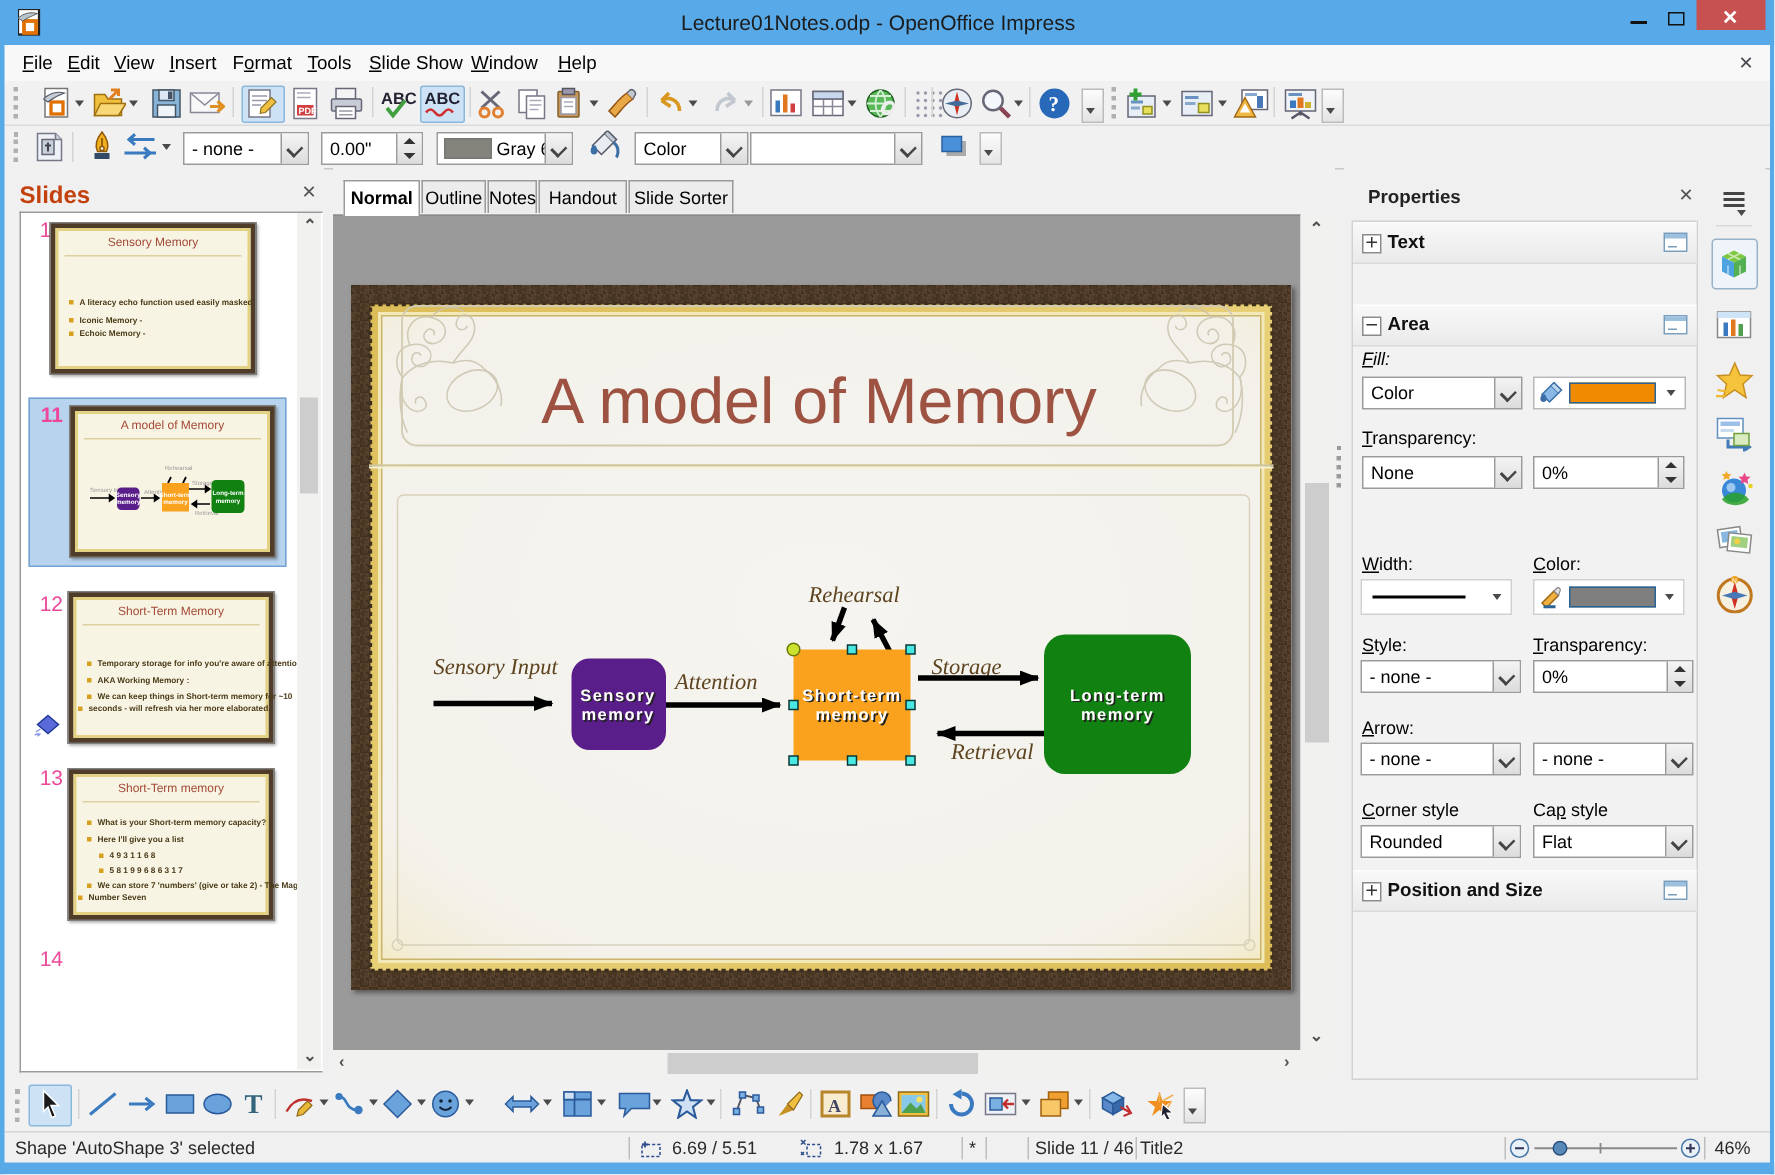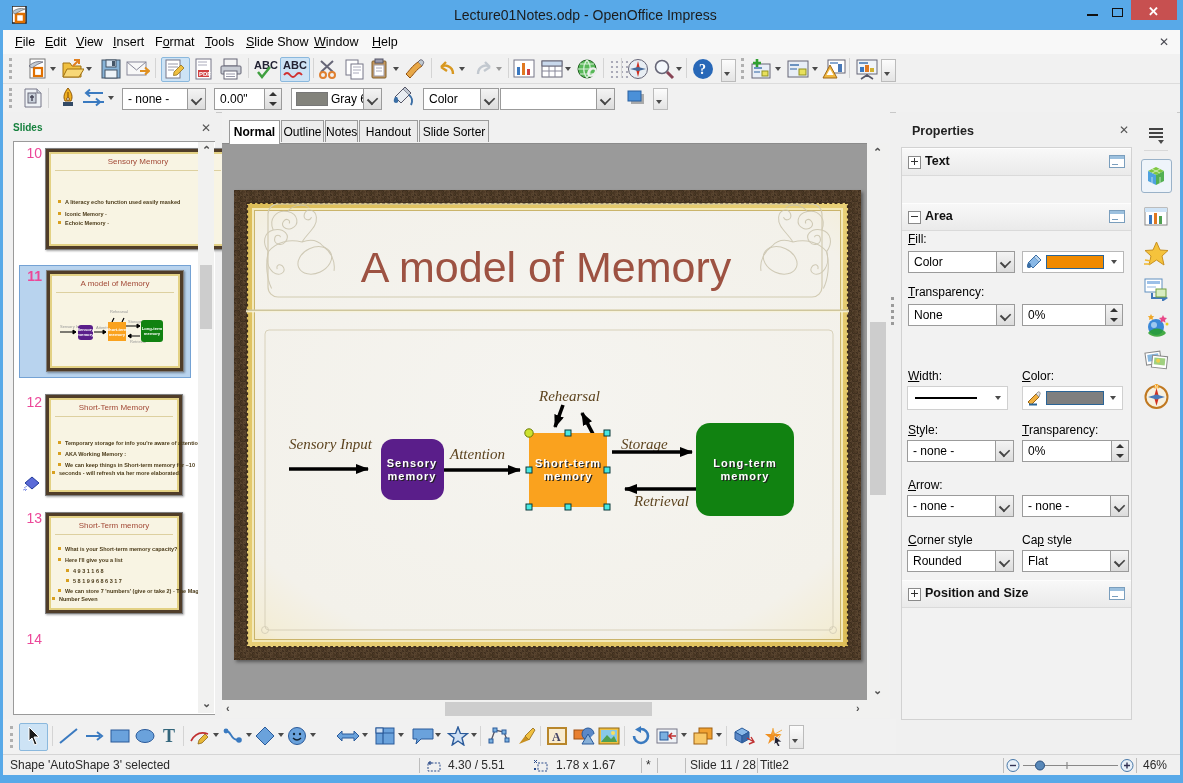--- a/index.html
+++ b/index.html
@@ -327,26 +327,26 @@
       </div>
     <svg class="i" style="left:622px;top:4px" width="22" height="20" viewBox="0 0 22 20">
         <rect x="6" y="6" width="13" height="10" fill="#aaa"></rect>
         <rect x="3" y="3" width="13" height="10" fill="#4a90d8" stroke="#2a60a0"></rect>
       </svg>
     <div class="abs" style="left:650px;top:4px;width:13px;height:20px;background:linear-gradient(#fcfcfc,#e4e4e4);border:1px solid #bbb;"></div>
     <div class="dd" style="left:653px;top:16px;"></div>
   </div>
 
   <div class="abs" id="slidespanel">
-    <div class="abs" style="left:10px;top:10px;font-size:10px;font-weight:bold;color:#15803d;">Slides</div>
+    <div class="abs" style="left:10px;top:10px;font-size:16px;font-weight:bold;color:#c2410c;">Slides</div>
     <div class="abs" style="left:198px;top:9px;font-size:12px;color:#555;">✕</div>
     <div id="slidelist">
 
       <div class="snum" style="top:3px;">10</div>
-      <div class="thumb" style="left:31px;top:6px;padding-left:48px;">
+      <div class="thumb" style="left:19px;top:6px;">
         <div class="in">
           <div class="ttl">Sensory Memory</div>
           <div class="dv"></div>
           <div class="bl" style="left:14px;top:45px;">A literacy echo function used easily masked</div>
           <div class="bl" style="left:14px;top:57px;">Iconic Memory -</div>
           <div class="bl" style="left:14px;top:66px;">Echoic Memory -</div>
         </div>
       </div>
 
       <div class="abs" style="left:5px;top:123px;width:170px;height:111px;background:#b8d3ee;border:1px solid #74a2d4;"></div>
@@ -564,21 +564,21 @@
       <div class="sech" style="top:0;">
           <span class="pm plus"></span>
           <span class="st">Text</span>
           <span class="lnch"></span>
         </div>
       <div class="sech" style="top:55px;">
           <span class="pm"></span>
           <span class="st">Area</span>
           <span class="lnch"></span>
         </div>
-      <div class="plabel" style="left:6px;top:84px;"><u>F</u>ill:</div>
+      <div class="plabel" style="left:6px;top:84px;font-style:italic;"><u>F</u>ill:</div>
       <div class="combo" style="left:6px;top:103px;width:105px;height:20px;">
           <span class="t">Color</span>
           <span class="vb"></span>
         </div>
       <div class="abs" style="left:120px;top:103px;width:100px;height:20px;background:#fff;border:1px solid #b8b8b8;">
         <svg class="abs" style="left:3px;top:2px;" width="17" height="17" viewBox="0 0 17 17">
             <path d="M2 9 L8 3 L13 8 L7 14 Z" fill="#89b8e6" stroke="#3a6ea5" stroke-width="1"></path>
             <path d="M8 3 L10 1 L15 6 L13 8" fill="#b8d4ee" stroke="#3a6ea5" stroke-width="1"></path>
             <path d="M2 9 C0 12 1 14 3 14 C5 14 6 12 4 9 Z" fill="#3a6ea5"></path>
           </svg>
@@ -823,27 +823,27 @@
         <path d="M14 8 L21 4 M12 2 L12 9 M20 8 L17 13" stroke="#f0b050" stroke-width="1"></path>
         <path d="M14 10 L21 16 L17 16 L19 20 L17 21 L15 17 L13 19 Z" fill="#223" stroke="#fff" stroke-width=".7"></path>
       </svg>
     <div class="abs" style="left:786px;top:6px;width:13px;height:22px;background:linear-gradient(#fcfcfc,#e4e4e4);border:1px solid #bbb;"></div>
     <div class="dd" style="left:789px;top:20px;"></div>
   </div>
 
   <div class="abs" id="statusbar">
     <div class="abs" style="left:7px;top:3px;text-align:center;">Shape 'AutoShape 3' selected</div>
     <div class="ssep" style="left:416px"></div>
-    <div class="abs" style="left:445px;top:3px;">4.30 / 5.51</div>
+    <div class="abs" style="left:445px;top:3px;">6.69 / 5.51</div>
     <div class="abs" style="left:553px;top:3px;">1.78 x 1.67</div>
     <div class="ssep" style="left:638px"></div>
     <div class="abs" style="left:643px;top:3px;">*</div>
     <div class="ssep" style="left:654px"></div>
     <div class="ssep" style="left:682px"></div>
-    <div class="abs" style="left:687px;top:3px;">Slide 11 / 28</div>
+    <div class="abs" style="left:687px;top:3px;">Slide 11 / 46</div>
     <div class="ssep" style="left:754px"></div>
     <div class="abs" style="left:757px;top:3px;">Title2</div>
     <div class="ssep" style="left:1000px"></div>
     <svg class="abs" style="left:424px;top:4px;" width="14" height="13" viewBox="0 0 14 13">
         <rect x="1" y="4" width="12" height="8" fill="none" stroke="#2a4a8a" stroke-width="1" stroke-dasharray="2,1.4"></rect>
         <path d="M3 2 v4 M1 4 h4" stroke="#2a4a8a" stroke-width="1.2"></path>
       </svg>
     <svg class="abs" style="left:530px;top:4px;" width="15" height="13" viewBox="0 0 15 13">
         <rect x="5" y="4" width="9" height="8" fill="none" stroke="#2a4a8a" stroke-width="1" stroke-dasharray="2,1.4"></rect>
         <path d="M1 1 l3 3 M1 4 l3 -3" stroke="#2a4a8a" stroke-width="1"></path>

